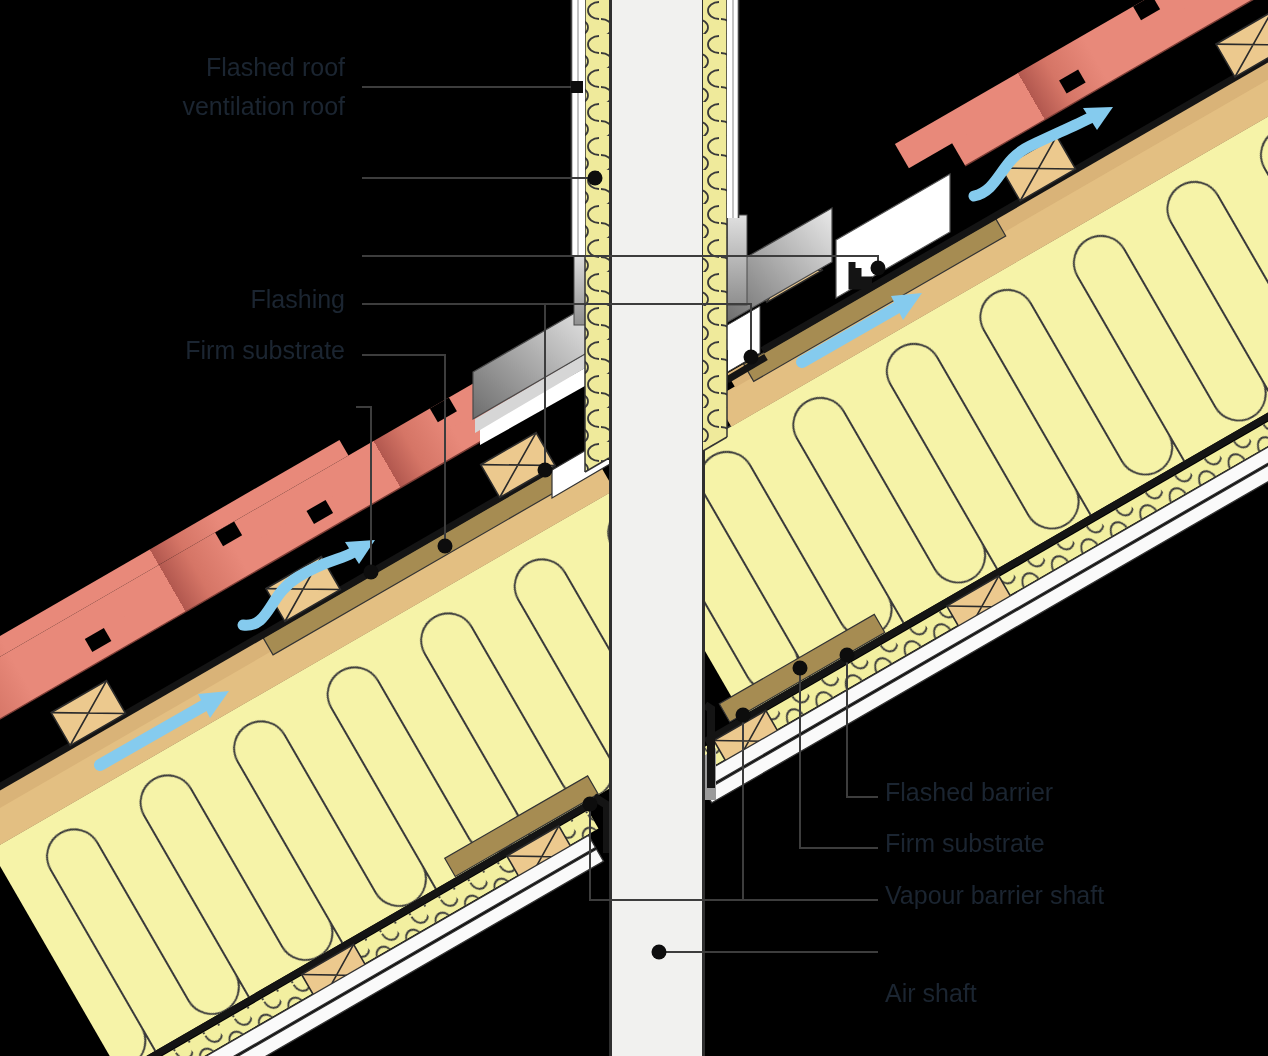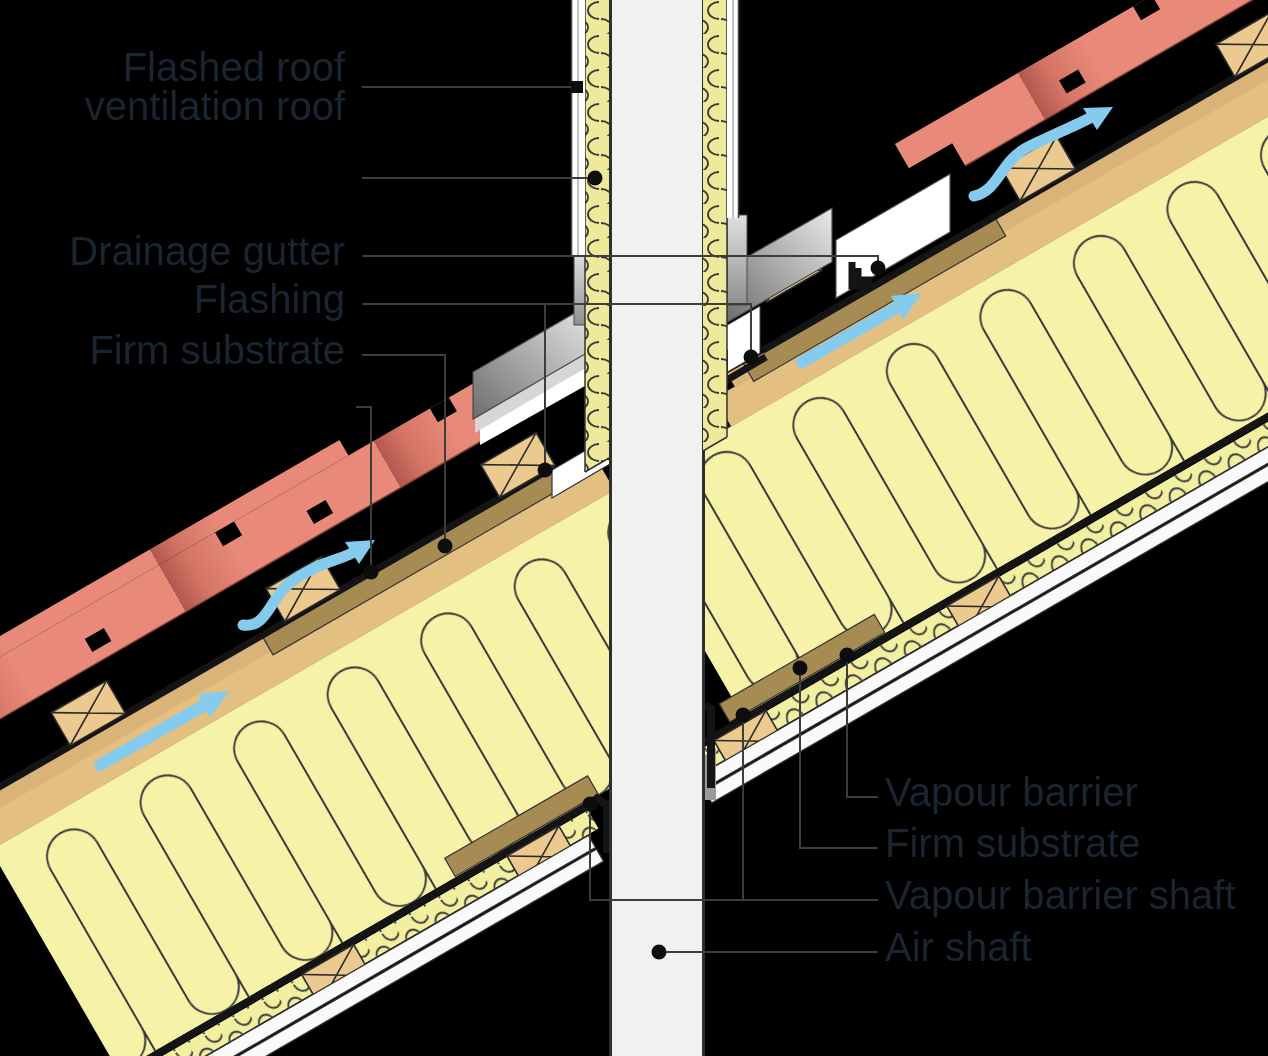--- a/index.html
+++ b/index.html
@@ -1,19 +1,19 @@
 <!DOCTYPE html>
 <html><head>
 <meta charset="utf-8">
 <style>
   html,body{margin:0;padding:0;background:#000;}
   #stage{position:relative;width:1268px;height:1056px;background:#000;overflow:hidden;
          font-family:"Liberation Sans",sans-serif;}
   #stage svg{position:absolute;left:0;top:0;}
-  .lbl{position:absolute;color:#1b2531;font-size:40px;line-height:39px;white-space:nowrap;}
+  .lbl{position:absolute;color:#1b2531;font-size:25px;line-height:39px;white-space:nowrap;}
   .lbl.left{right:923px;text-align:right;}
   .lbl.right{left:885px;text-align:left;}
   .lbl span{display:block;}
 </style>
 </head>
 <body>
 
 <div id="stage">
 
 <svg width="1268" height="1056" viewBox="0 0 1268 1056">
@@ -230,34 +230,31 @@
     <circle cx="590" cy="804" r="7.5"></circle>
         <circle cx="743" cy="715" r="7.5"></circle>
     <circle cx="659" cy="952" r="7.5"></circle>
   </g>
 </svg>
 
   <div class="lbl left" style="top:48px">
     <span>Flashed roof</span>
     <span>ventilation roof</span>
   </div>
-  <div class="lbl left" style="top:232px">
-    <span>Drainage gutter</span>
-  </div>
   <div class="lbl left" style="top:280px">
     <span>Flashing</span>
   </div>
   <div class="lbl left" style="top:331px">
     <span>Firm substrate</span>
   </div>
   <div class="lbl right" style="top:773px">
-    <span>Vapour barrier</span>
+    <span>Flashed barrier</span>
   </div>
   <div class="lbl right" style="top:824px">
     <span>Firm substrate</span>
   </div>
   <div class="lbl right" style="top:876px">
     <span>Vapour barrier shaft</span>
   </div>
-  <div class="lbl right" style="top:928px">
+  <div class="lbl right" style="top:974px">
     <span>Air shaft</span>
   </div>
 </div>
 
 </body></html>

